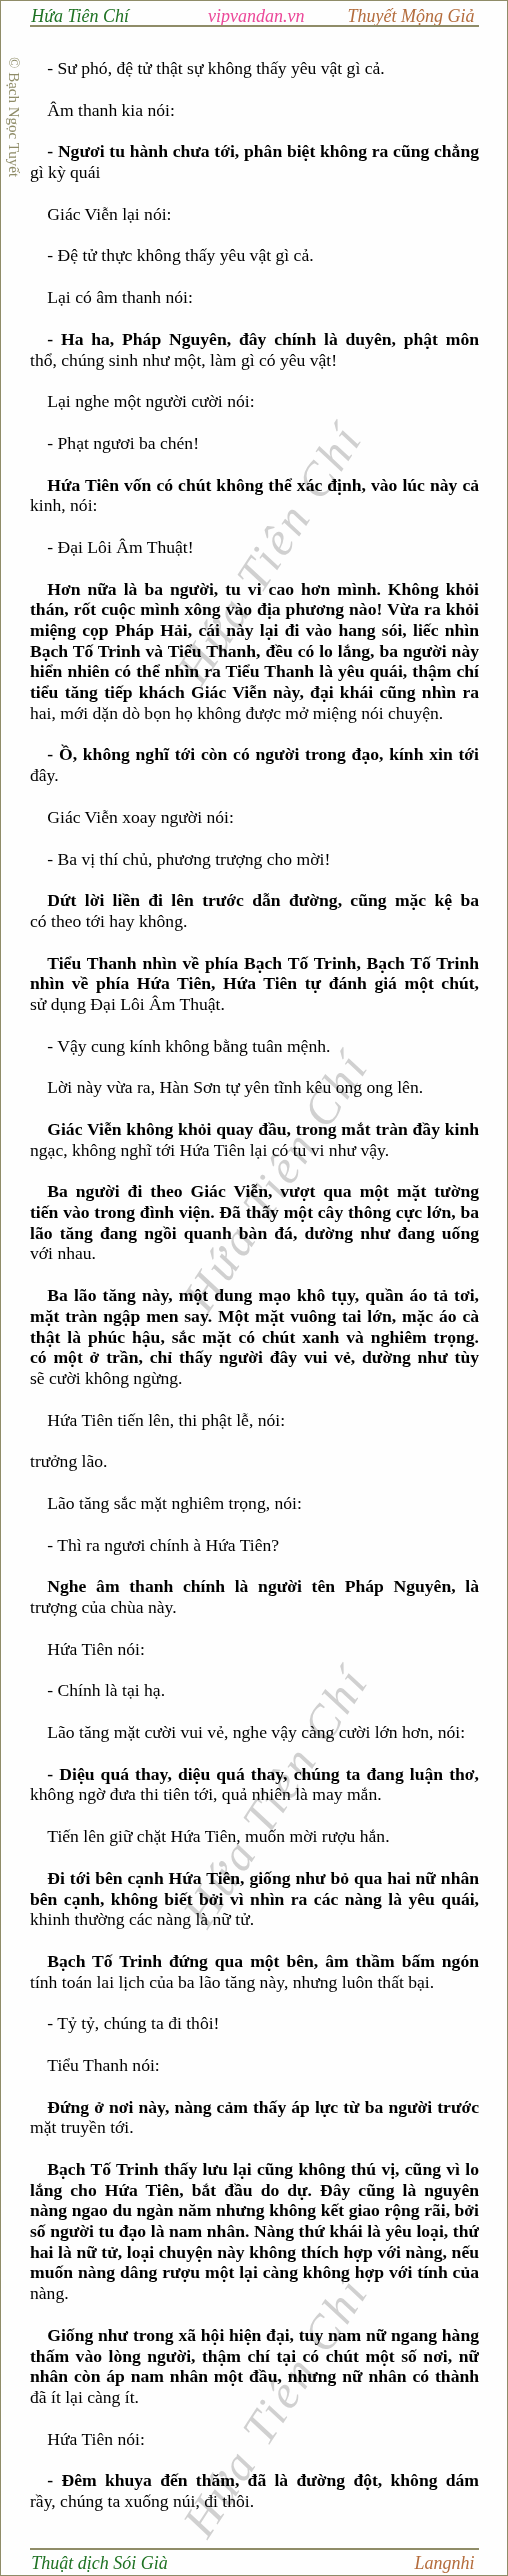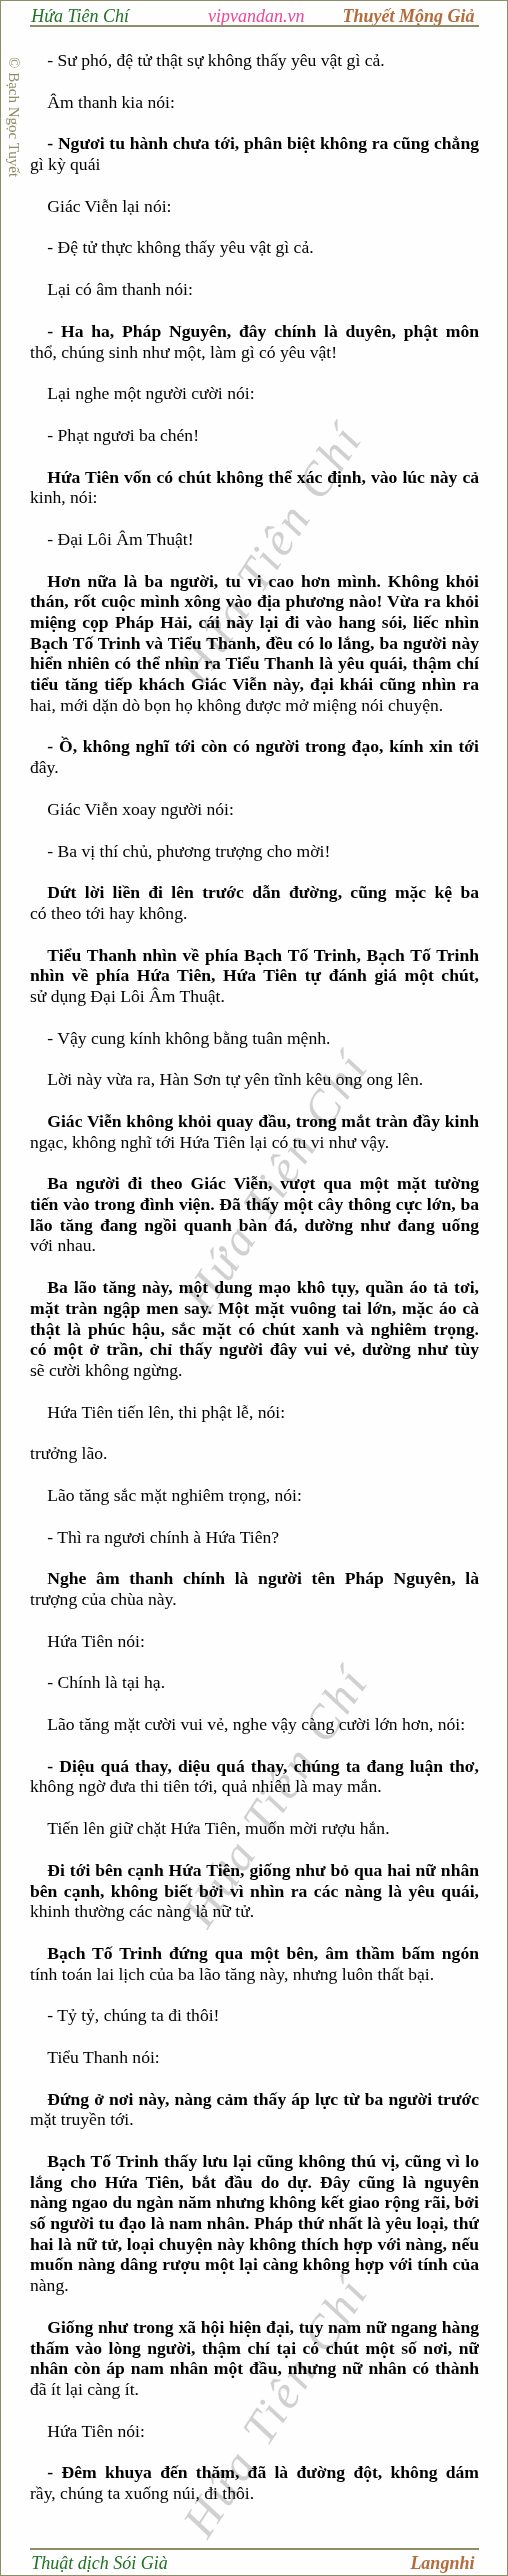--- a/index.html
+++ b/index.html
@@ -10,21 +10,21 @@
   }
   .header, .footer {
     position: absolute; left: 30px; width: 448px; height: 24px;
     font-family: "Liberation Serif", serif; font-style: italic; font-size: 18px;
   }
   .header { top: 3.6px; }
   .footer { top: 2551px; }
   .header span, .footer span { position: absolute; top: 0; line-height: 24px; white-space: nowrap; }
   .h-left, .f-left { left: 1.2px; color: #1e7223; }
   .h-mid { left: 178px; color: #ec4899; }
-  .h-right, .f-right { right: 3.6px; color: #b46c3c; font-weight: bold; }
+  .h-right, .f-right { right: 3.6px; color: #b46c3c; }
   .rule { position: absolute; left: 30px; width: 449px; height: 1.8px; background: #8f8c68; }
   .rule.top { top: 25px; }
   .rule.bottom { top: 2548px; }
   .side {
     position: absolute; left: 4.8px; top: 57px; width: 18px; height: 143px;
   }
   .side span {
     position: absolute; left: 0; top: 0;
     transform-origin: 0 0; transform: translate(18px, 0) rotate(90deg);
     font-family: "Liberation Serif", serif; font-size: 15px; color: #8f8c68; white-space: nowrap;
@@ -33,21 +33,21 @@
   .watermark {
     position: absolute; width: 359px; text-align: center;
     font-family: "Liberation Serif", serif; font-style: italic; font-size: 47px;
     color: #d0d0d0; white-space: nowrap; transform: rotate(-57deg); pointer-events: none;
     z-index: 1; letter-spacing: 3.6px;
   }
   .content {
     position: absolute; left: 30px; top: 50px; width: 449px; z-index: 2;
     font-family: "Liberation Serif", serif; font-size: 17.6px; color: #000;
   }
-  .para { margin: 0 0 21px 0; }
+  .para { margin: 8px 0 21px 0; }
   .line { display: block; line-height: 20.7px; height: 20.7px; white-space: nowrap; overflow: visible; }
   .line.just { text-align: justify; text-align-last: justify; white-space: normal; overflow: hidden; font-weight: bold; }
   .line.first { text-indent: 17.3px; }
 </style>
 </head>
 <body>
 
 <div class="frame"></div>
 
 <div class="header">
@@ -202,21 +202,21 @@
       <span class="line first">Tiểu Thanh nói:</span>
     </div>
     <div class="para">
       <span class="line first just">Đứng ở nơi này, nàng cảm thấy áp lực từ ba người trước</span>
       <span class="line">mặt truyền tới.</span>
     </div>
     <div class="para">
       <span class="line first just">Bạch Tố Trinh thấy lưu lại cũng không thú vị, cũng vì lo</span>
       <span class="line just">lắng cho Hứa Tiên, bắt đầu do dự. Đây cũng là nguyên nhân</span>
       <span class="line just">nàng ngao du ngàn năm nhưng không kết giao rộng rãi, bởi đa</span>
-      <span class="line just">số người tu đạo là nam nhân. Pháp thứ nhất là yêu loại, thứ</span>
+      <span class="line just">số người tu đạo là nam nhân. Nàng thứ khái là yêu loại, thứ</span>
       <span class="line just">hai là nữ tử, loại chuyện này không thích hợp với nàng, nếu</span>
       <span class="line just">muốn nàng dâng rượu một lại càng không hợp với tính của</span>
       <span class="line">nàng.</span>
     </div>
     <div class="para">
       <span class="line first just">Giống như trong xã hội hiện đại, tuy nam nữ ngang hàng đã</span>
       <span class="line just">thấm vào lòng người, thậm chí tại có chút một số nơi, nữ</span>
       <span class="line just">nhân còn áp nam nhân một đầu, nhưng nữ nhân có thành tựu,</span>
       <span class="line">đã ít lại càng ít.</span>
     </div>

